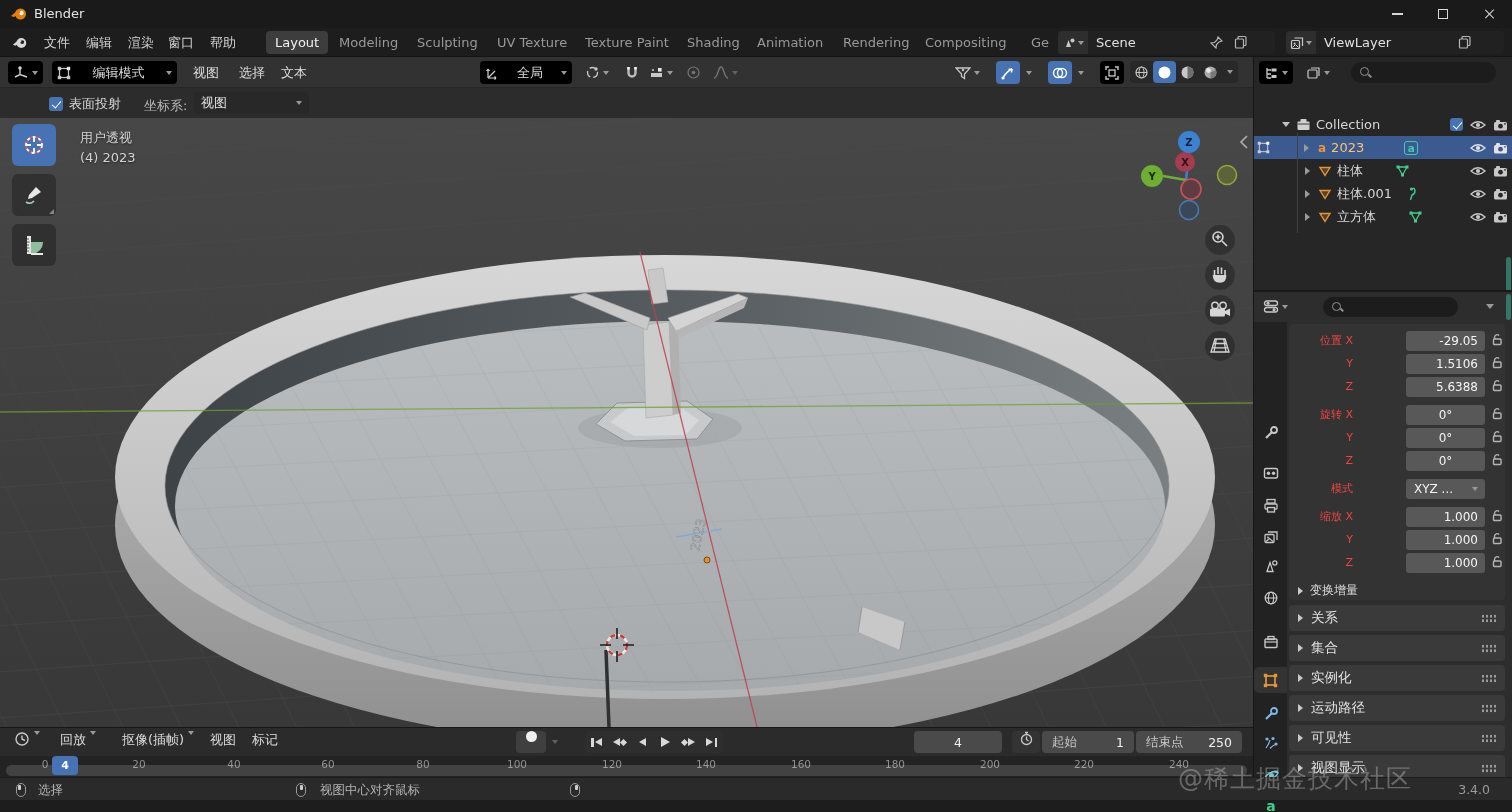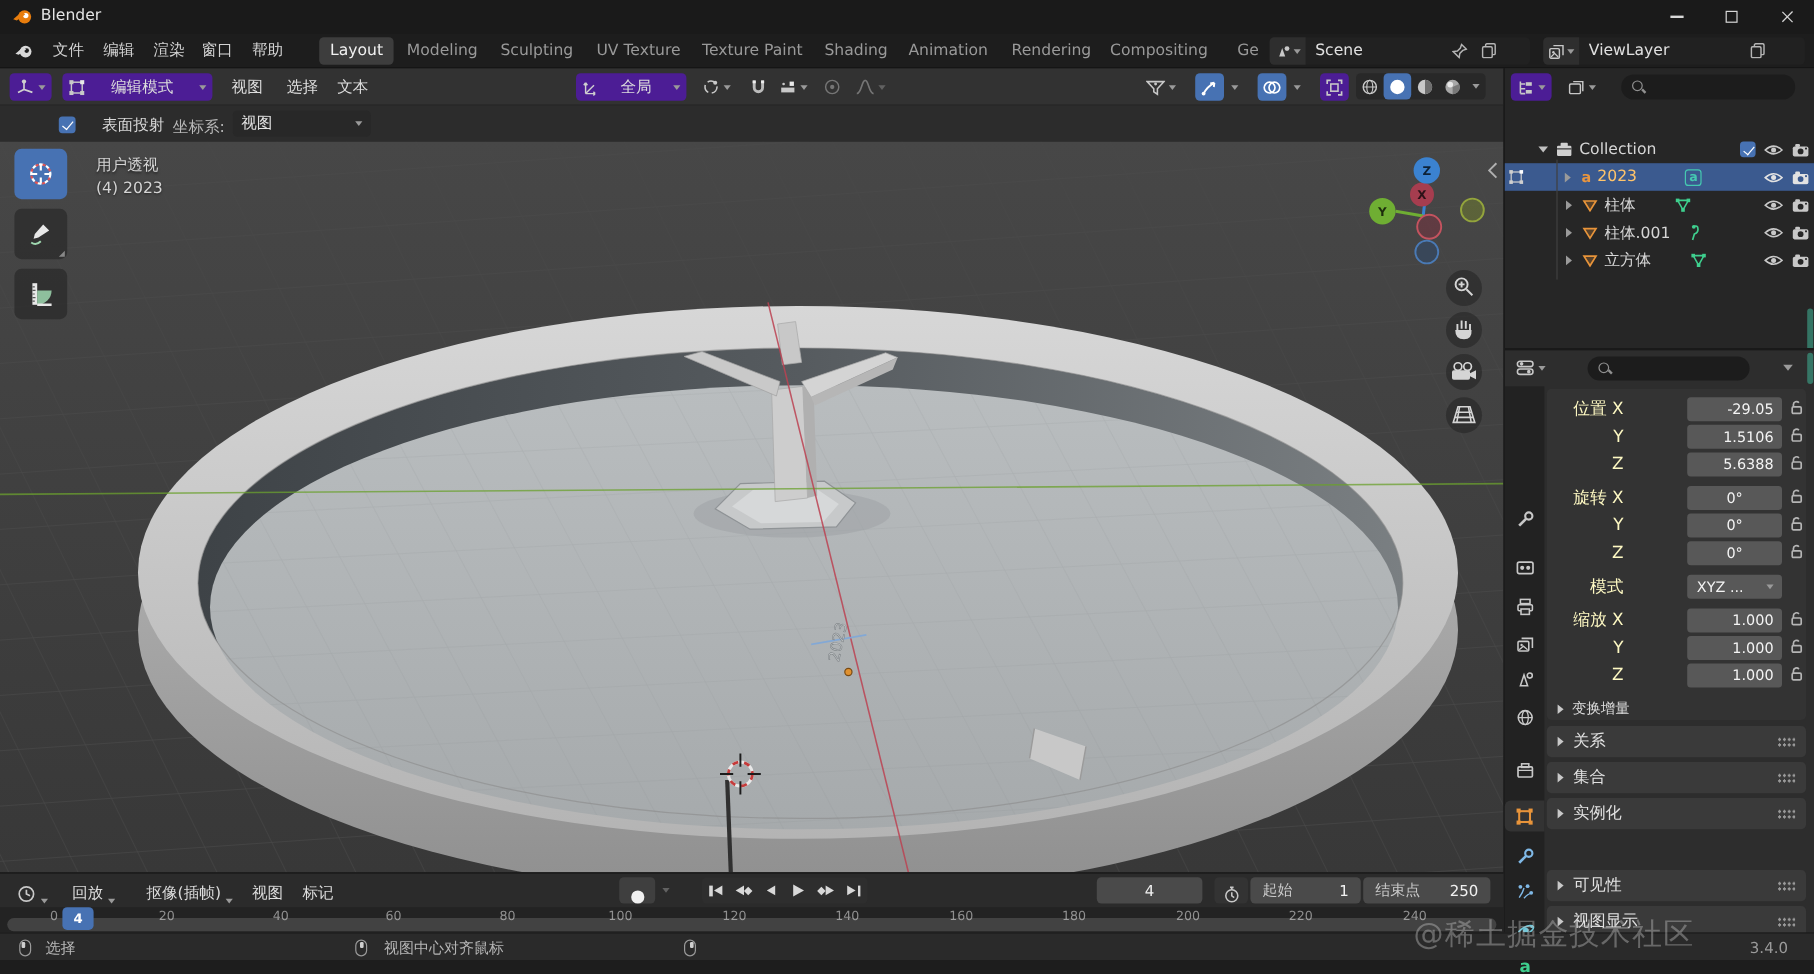--- a/index.html
+++ b/index.html
@@ -27,21 +27,21 @@
 .ws-tab{position:absolute;top:3px;height:23px;line-height:23px;padding:0 9px;color:#999;border-radius:4px;white-space:nowrap;overflow:hidden}
 .ws-tab.active{background:#3d3d3d;color:#f1f1f1}
 .selector{position:absolute;top:3px;height:23px;background:#212121;border-radius:4px;display:flex;align-items:center}
 .selector .icnbox{height:23px;background:#2e2e2e;border-radius:4px 0 0 4px;display:flex;align-items:center;padding:0 4px;gap:2px}
 .selector .name{padding:0 8px;color:#e0e0e0}
 .miniic{width:14px;height:14px;display:inline-block}
 
 #vph{position:absolute;left:0;top:57px;width:1253px;height:31px;background:#323232;border-bottom:1px solid #272727}
 #vph2{position:absolute;left:0;top:88px;width:1253px;height:30px;background:#2c2c2c}
 .hbtn{position:absolute;top:4px;height:23px;display:flex;align-items:center;gap:3px;padding:0 5px;border-radius:4px;color:#ddd}
-.hbtn.pill{background:#4c1d95}
+.hbtn.pill{background:#000000}
 .hbtn.bluebg{background:#4772b3}
 .dim{opacity:.45}
 .checkbox{width:14px;height:14px;background:#4772b3;border-radius:3px;position:relative;display:inline-block}
 .checkbox:after{content:"";position:absolute;left:4.5px;top:1.5px;width:4px;height:8px;border:solid #fff;border-width:0 1.8px 1.8px 0;transform:rotate(40deg)}
 .ddfield{background:#282828;border-radius:4px;height:22px;display:flex;align-items:center;justify-content:space-between;padding:0 7px;color:#e2e2e2}
 
 #canvas{position:absolute;left:0;top:118px;width:1253px;height:609px;background:#3c3c3c;overflow:hidden}
 .vp-overlay-text{position:absolute;color:#d4d4d4;font-size:13px;text-shadow:0 1px 2px rgba(0,0,0,.5)}
 .toolbtn{position:absolute;left:12px;width:44px;height:42px;background:#2c2c2ccc;border-radius:6px;display:flex;align-items:center;justify-content:center}
 .toolbtn.active{background:#4772b3}
@@ -53,32 +53,32 @@
 .ollabel{color:#d6d6d6;margin-left:5px}
 .olicons{position:absolute;right:5px;display:flex;align-items:center;gap:7px}
 .aglyph{font-weight:bold;font-size:12px;color:#e8953f}
 .aglyph.teal{color:#45c8b0;border:1.4px solid #45c8b0;border-radius:3px;padding:0 2.5px;font-size:10.5px;line-height:12px}
 
 #props{position:absolute;left:0;top:233px;width:259px;height:487px;background:#2d2d2d;border-top:2px solid #191919}
 #ptabs{position:absolute;left:0;top:30px;width:33px;height:457px;background:#222}
 .ptab{position:absolute;left:3px;width:28px;height:26px;display:flex;align-items:center;justify-content:center}
 .ptab.active{left:0;width:33px;background:#333;border-radius:5px 0 0 5px}
 .prow{position:absolute;height:21px;display:flex;align-items:center}
-.plabel{position:absolute;right:152px;color:#fef9c3;font-size:14px;white-space:nowrap}
+.plabel{position:absolute;right:152px;color:#ef4444;font-size:11px;white-space:nowrap}
 .pfield{position:absolute;left:117px;width:79px;height:20px;background:#585858;border-radius:3px;color:#f4f4f4;font-size:12px;display:flex;align-items:center;justify-content:flex-end;padding-right:7px}
 .pfield.dd{justify-content:space-between;padding-left:8px}
 .locki{position:absolute;left:202px;top:3px}
 .psection{position:absolute;left:35px;width:216px;height:26px;background:#3a3a3a;border-radius:4px;display:flex;align-items:center;color:#e2e2e2;font-size:13.5px}
 .psection .tri-r{margin:0 8px 0 9px;border-left-color:#c9c9c9}
 .draghandle{position:absolute;right:9px;width:15px;height:9px;background-image:radial-gradient(#9a9a9a 1px,transparent 1.2px);background-size:4px 4.5px}
 
 #timeline{position:absolute;left:0;top:727px;width:1253px;height:50px;background:#2b2b2b;border-top:1px solid #171717}
 #ruler{position:absolute;left:0;top:28px;width:1253px;height:22px;background:#232323}
 .tick{position:absolute;top:2px;transform:translateX(-50%);color:#8f8f8f;font-size:10.5px}
-.tlbtn{position:absolute;top:3px;height:22px;display:flex;align-items:flex-end;gap:4px;padding:0 6px;border-radius:4px;color:#dcdcdc}
+.tlbtn{position:absolute;top:3px;height:22px;display:flex;align-items:flex-start;gap:4px;padding:0 6px;border-radius:4px;color:#dcdcdc}
 .pbgroup{position:absolute;top:3px;height:22px;background:#2e2e2e;border-radius:4px;display:flex}
 .pb{width:23px;height:22px;display:flex;align-items:center;justify-content:center;gap:1.5px}
 .ptl{width:0;height:0;border-top:4.5px solid transparent;border-bottom:4.5px solid transparent;border-right:7px solid #d8d8d8}
 .ptr{width:0;height:0;border-top:4.5px solid transparent;border-bottom:4.5px solid transparent;border-left:7px solid #d8d8d8}
 .pvb{width:2.5px;height:9px;background:#d8d8d8}
 .pdm{width:5px;height:5px;background:#d8d8d8;transform:rotate(45deg)}
 .tfield{position:absolute;top:3px;height:22px;background:#4a4a4a;border-radius:4px;display:flex;align-items:center;justify-content:center;color:#f0f0f0;font-size:12.5px}
 
 #statusbar{position:absolute;left:0;top:777px;width:1512px;height:23px;background:#2a2a2a;border-top:1px solid #1d1d1d;color:#b5b5b5;font-size:12.5px}
 .mouseic{display:inline-block;width:10px;height:14px;border:1.2px solid #9a9a9a;border-radius:5px;position:relative;vertical-align:-3px}
@@ -308,21 +308,21 @@
           <path d="M7.5 13.5 a6 6 0 0 0 5.4-8.5 L7.5 7.5 Z" fill="#787878"></path>
         </svg>
       </div>
       <div class="pb" style="width:16px">
           <span class="caret sm"></span>
         </div>
     </div>
   </div>
 
   <div id="vph2">
-    <div class="row" style="position:absolute;left:49px;top:7px;gap:22px">
+    <div class="row" style="position:absolute;left:49px;top:7px;gap:6px">
       <span class="checkbox"></span>
       <span style="color:#d8d8d8">表面投射</span>
     </div>
     <span class="abs" style="left:144px;top:9px;color:#b8b8b8">坐标系:</span>
     <div class="ddfield abs" style="left:194px;top:4px;width:115px">
       <span>视图</span>
       <span class="caret sm"></span>
     </div>
   </div>
 
@@ -847,20 +847,25 @@
       <div class="psection" style="top:343px">
         <span class="tri-r"></span>
         <span>集合</span>
         <span class="draghandle"></span>
       </div>
       <div class="psection" style="top:373px">
         <span class="tri-r"></span>
         <span>实例化</span>
         <span class="draghandle"></span>
       </div>
+      <div class="psection" style="top:403px">
+        <span class="tri-r"></span>
+        <span>运动路径</span>
+        <span class="draghandle"></span>
+      </div>
       <div class="psection" style="top:433px">
         <span class="tri-r"></span>
         <span>可见性</span>
         <span class="draghandle"></span>
       </div>
       <div class="psection" style="top:463px">
         <span class="tri-r"></span>
         <span>视图显示</span>
         <span class="draghandle"></span>
       </div>

